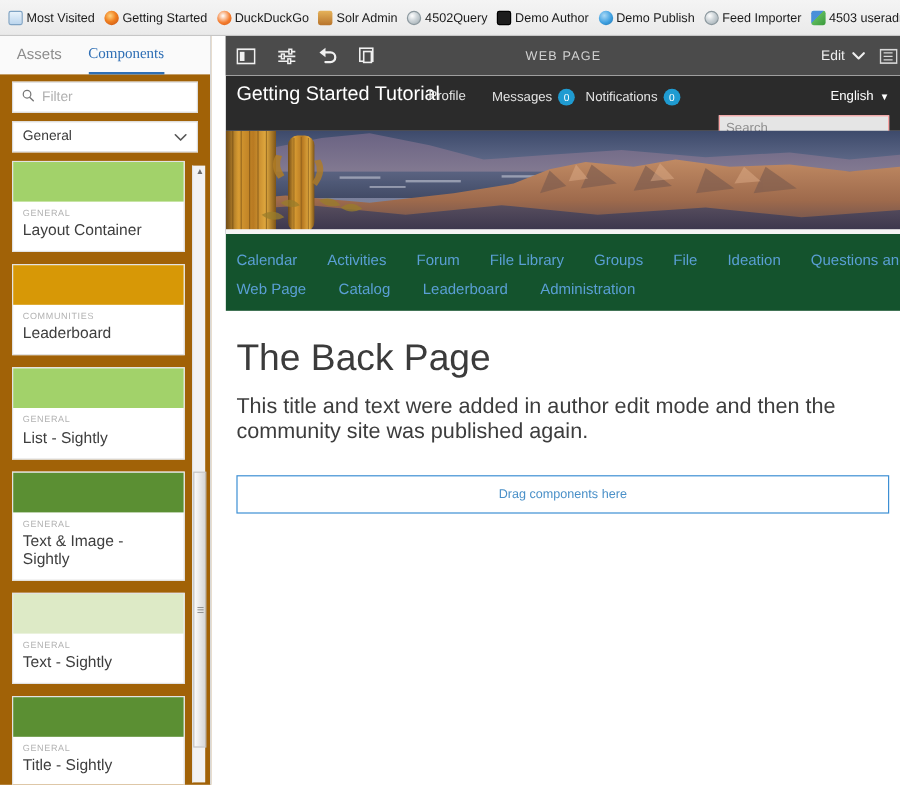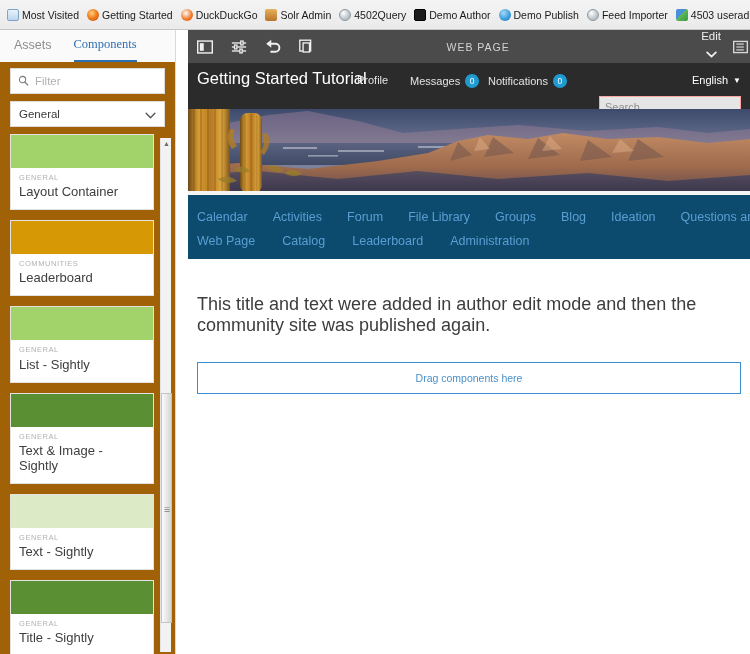--- a/index.html
+++ b/index.html
@@ -211,21 +211,21 @@
     color: #d2d2d2;
     margin-left: -60px;
   }
   #toolbar-right {
     display: flex; align-items: center; gap: 0;
     padding-right: 0;
   }
   #edit-mode-btn {
     display: flex; align-items: center; gap: 6px;
     font-size: 11.5px; color: #eeeeee;
-    padding: 0 9px; height: 33px; cursor: pointer; flex-direction: column;
+    padding: 0 9px; height: 33px; cursor: pointer;
   }
   #preview-btn {
     font-size: 11.5px; color: #9b9b9b;
     padding: 0 10px; height: 33px;
     display: flex; align-items: center; cursor: pointer;
   }
   #rail-right-btn {
     width: 20px; height: 33px;
     display: flex; align-items: center; justify-content: center;
     cursor: pointer; overflow: hidden;
@@ -286,21 +286,21 @@
   #hero {
     height: 86px; width: 100%;
     position: relative; overflow: hidden;
     background: #2a2f4a;
   }
   #hero svg { display: block; width: 100%; height: 100%; }
 
   
   #site-nav {
     padding: 10px 9px 6px 9px;
-    background: #0c4a6e;
+    background: #14532d;
     text-align: right;
   }
   .nav-row { display: flex; align-items: baseline; }
   .nav-link {
     font-size: 12.5px;
     color: #5a9fd4;
     cursor: pointer;
     white-space: nowrap;
     padding: 5px 0;
     margin-right: 25px;
@@ -626,31 +626,32 @@
     </svg>
   </div>
 
   <div id="site-nav">
     <div class="nav-row row1">
         <span class="nav-link">Calendar</span>
         <span class="nav-link">Activities</span>
         <span class="nav-link">Forum</span>
         <span class="nav-link">File Library</span>
         <span class="nav-link">Groups</span>
-        <span class="nav-link">Blog</span>
+        <span class="nav-link">File</span>
         <span class="nav-link">Ideation</span>
         <span class="nav-link">Questions and Answers</span>
       </div>
     <div class="nav-row row2">
         <span class="nav-link">Web Page</span>
         <span class="nav-link">Catalog</span>
         <span class="nav-link">Leaderboard</span>
         <span class="nav-link">Administration</span>
       </div>
   </div>
 
   <div id="page-content">
+    <h1 id="page-title">The Back Page</h1>
     <p id="page-text">This title and text were added in author edit mode and then the community site was published again.</p>
     <div id="dropzone">
       <span id="dropzone-label">Drag components here</span>
     </div>
   </div>
 </div>
 
 </body></html>

